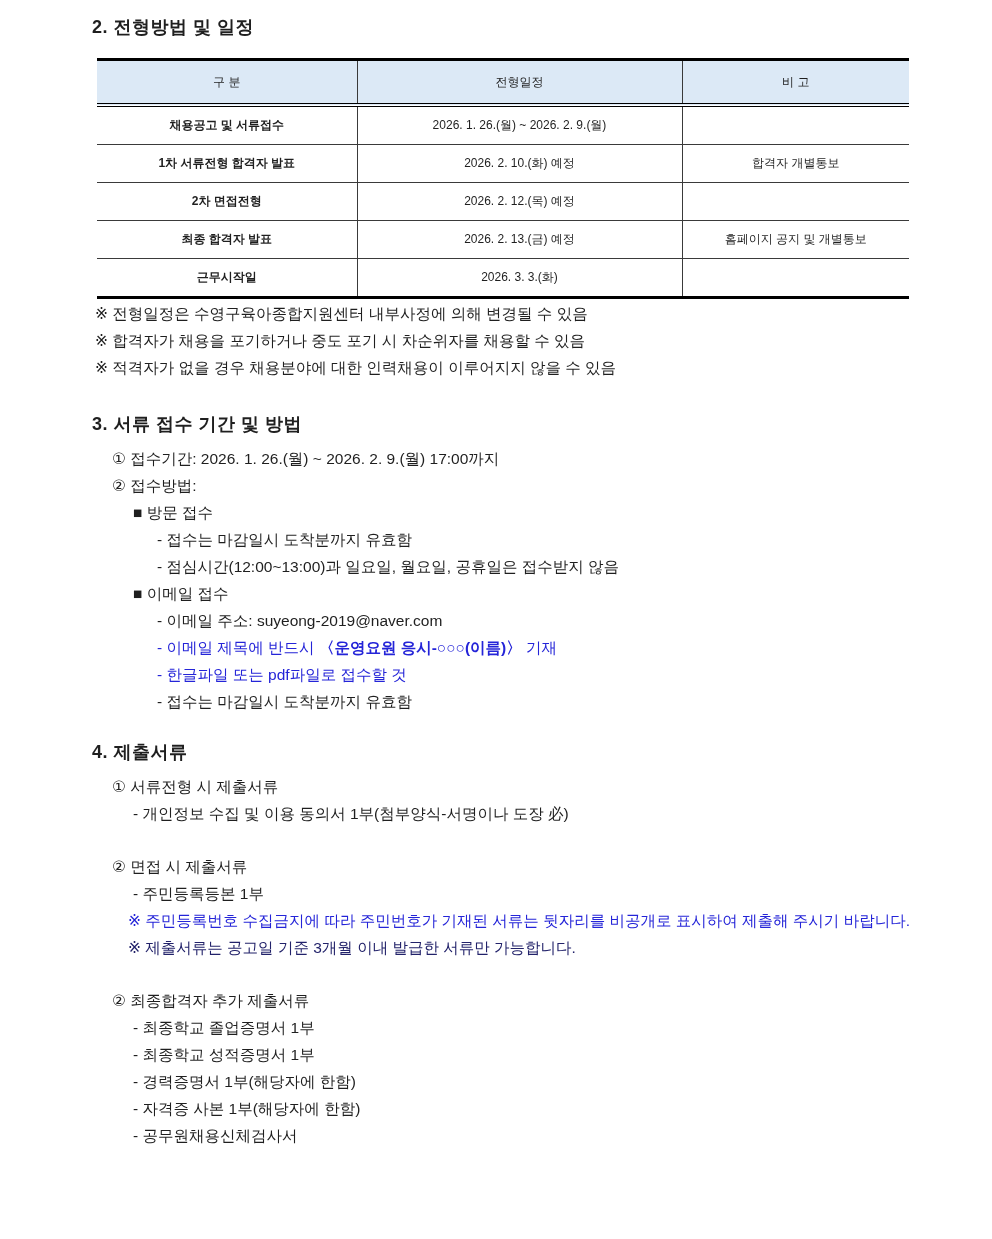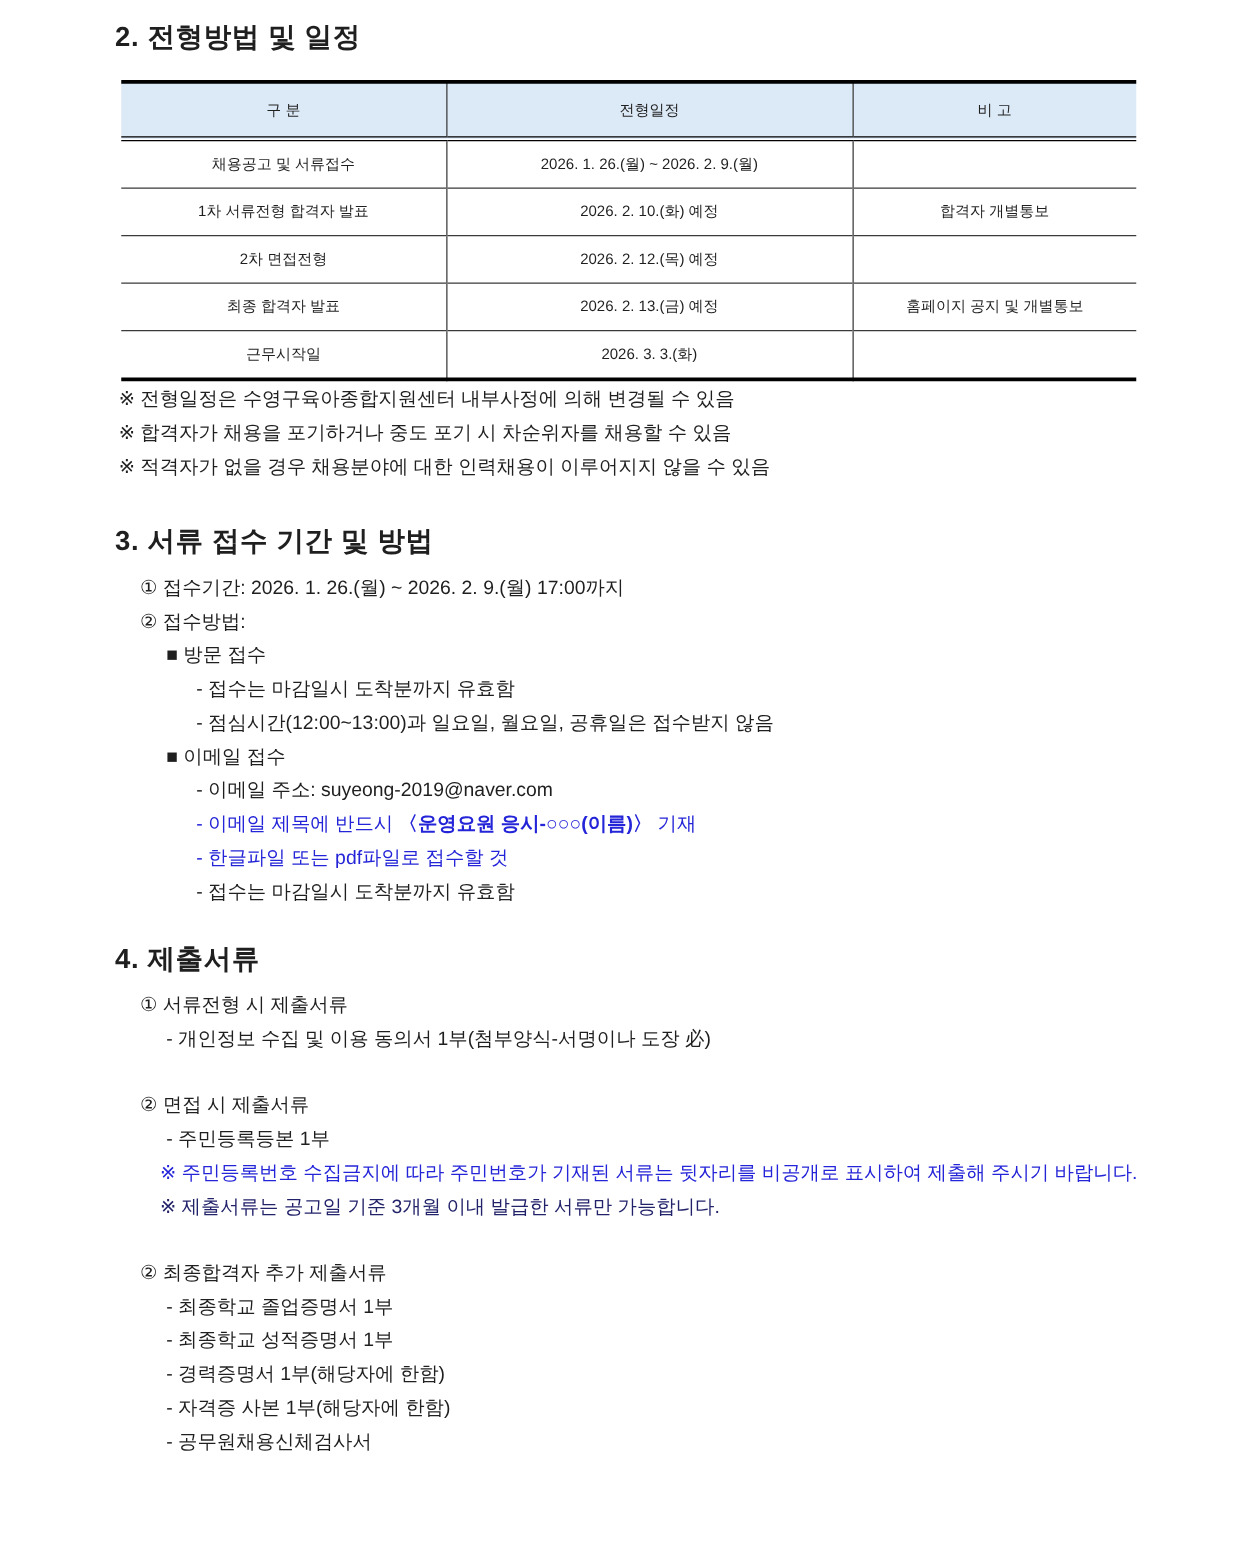--- a/index.html
+++ b/index.html
@@ -4,21 +4,21 @@
 <style>
   html,body{margin:0;padding:0;background:#fff;}
   .page{
     width:992px;height:1239px;background:#ffffff;overflow:hidden;
     font-family:"Liberation Sans","DejaVu Sans",sans-serif;
     color:var(--body-text,#1f1f1f);
     font-size:15.5px;
     position:relative;
   }
   .sec-heading{
-    font-size:22px;font-weight:bold;letter-spacing:.5px;
+    font-size:18px;font-weight:bold;letter-spacing:.5px;
     margin:0 0 0 92px;padding:0;
   }
   #sec2-heading{padding-top:15px;}
   #sec3-heading{margin-top:31px;}
   #sec4-heading{margin-top:25px;}
 
   table.sched{
     border-collapse:collapse;table-layout:fixed;
     margin:19px 0 0 97px;width:812px;
     border-top:3px solid #000;border-bottom:3px solid #000;
@@ -31,21 +31,21 @@
     font-weight:normal;font-size:12px;
   }
   table.sched thead th{
     background:var(--header-bg,#dce9f6);
     height:42px;
     border-bottom:4px double #000;
   }
   table.sched tbody td{height:37px;}
   table.sched tbody tr + tr td{border-top:1.5px solid #3a3a3a;}
   table.sched th + th, table.sched td + td{border-left:1.5px solid #3a3a3a;}
-  table.sched td.cat{font-weight:normal;text-align:center;}
+  table.sched td.cat{font-weight:bold;text-align:center;}
 
   .notes{margin:1px 0 0 95px;line-height:26px;}
   .line{line-height:27px;white-space:nowrap;}
   .ind1{margin-left:112px;}   
   .ind2{margin-left:133px;}   
   .ind3{margin-left:157px;}   
   .ind-note{margin-left:128px;}
   .gap-top{margin-top:26px;}
   .blue{color:var(--blue-text,#2424d8);}
   .navy{color:var(--navy-text,#22226a);}

